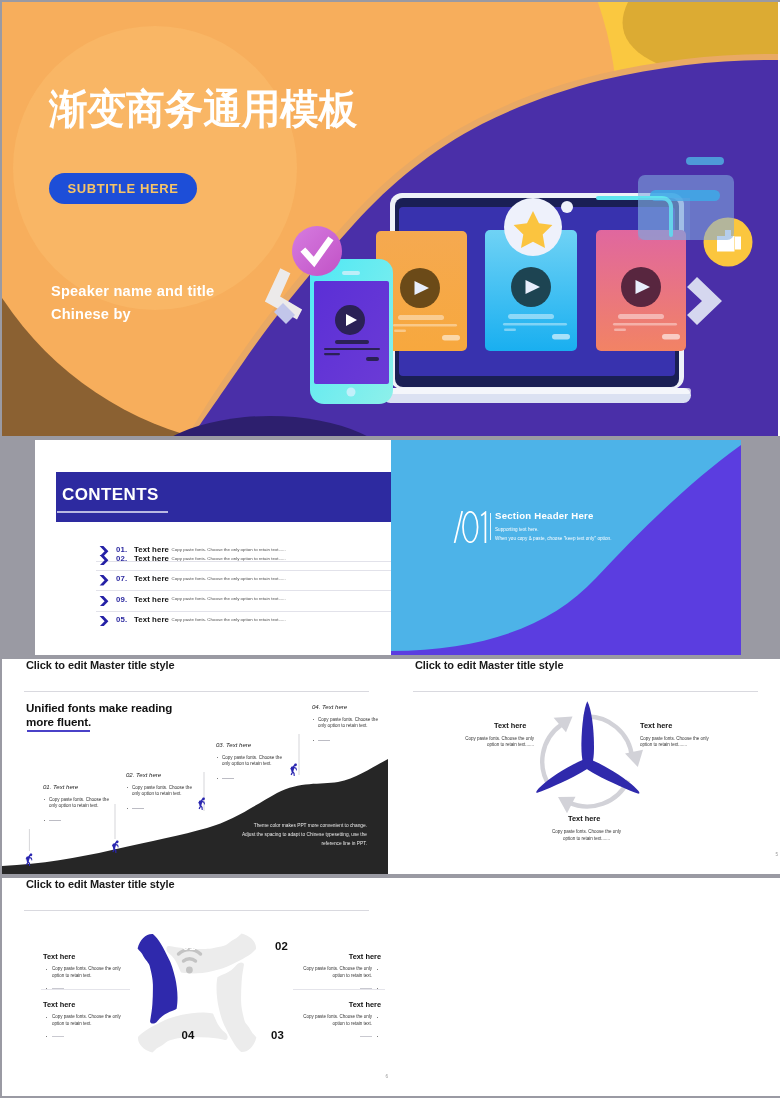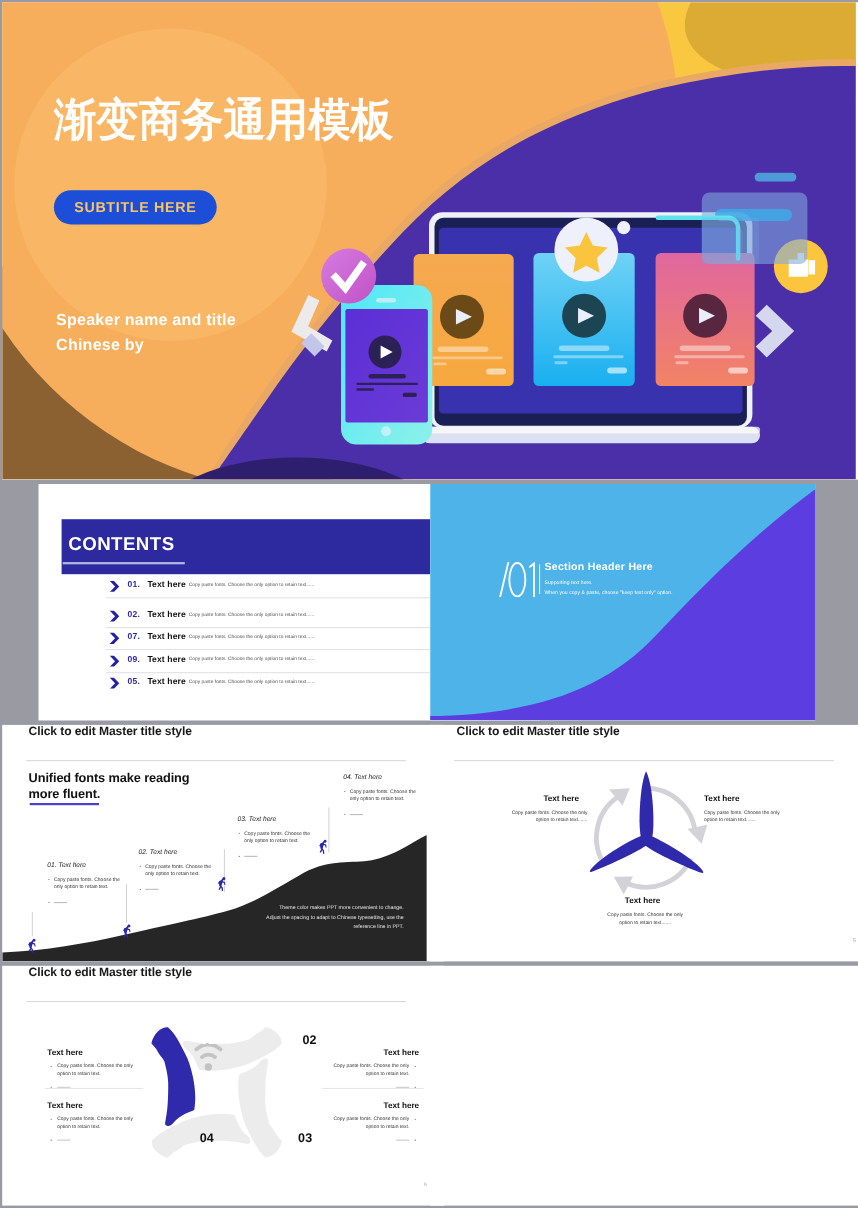--- a/index.html
+++ b/index.html
@@ -212,21 +212,21 @@
       </div>
     <div class="t1-speaker">Speaker name and title</div>
     <div class="t1-designed">Chinese by</div>
   </div>
   <div class="slide" id="s2">
     <div class="s2-band">
       <div class="s2-title">CONTENTS</div>
       <div class="s2-uline"></div>
     </div>
     <div class="s2-list">
-        <div class="s2-row" style="top: 87px; text-align: center;">
+        <div class="s2-row" style="top: 105px; text-align: center;">
           <svg class="s2-arrow" viewBox="0 0 10 10.4">
             <path d="M0.6,0 L5.6,5.2 L0.6,10.4 L4.4,10.4 L9.4,5.2 L4.4,0 Z" fill="#2521a6"></path>
           </svg>
           <span class="s2-num">01.</span>
           <span class="s2-txt">Text here</span>
           <span class="s2-desc">Copy paste fonts. Choose the only option to retain text......</span>
           <div class="s2-line"></div>
         </div>
         <div class="s2-row" style="top: 113.9px;">
           <svg class="s2-arrow" viewBox="0 0 10 10.4">

